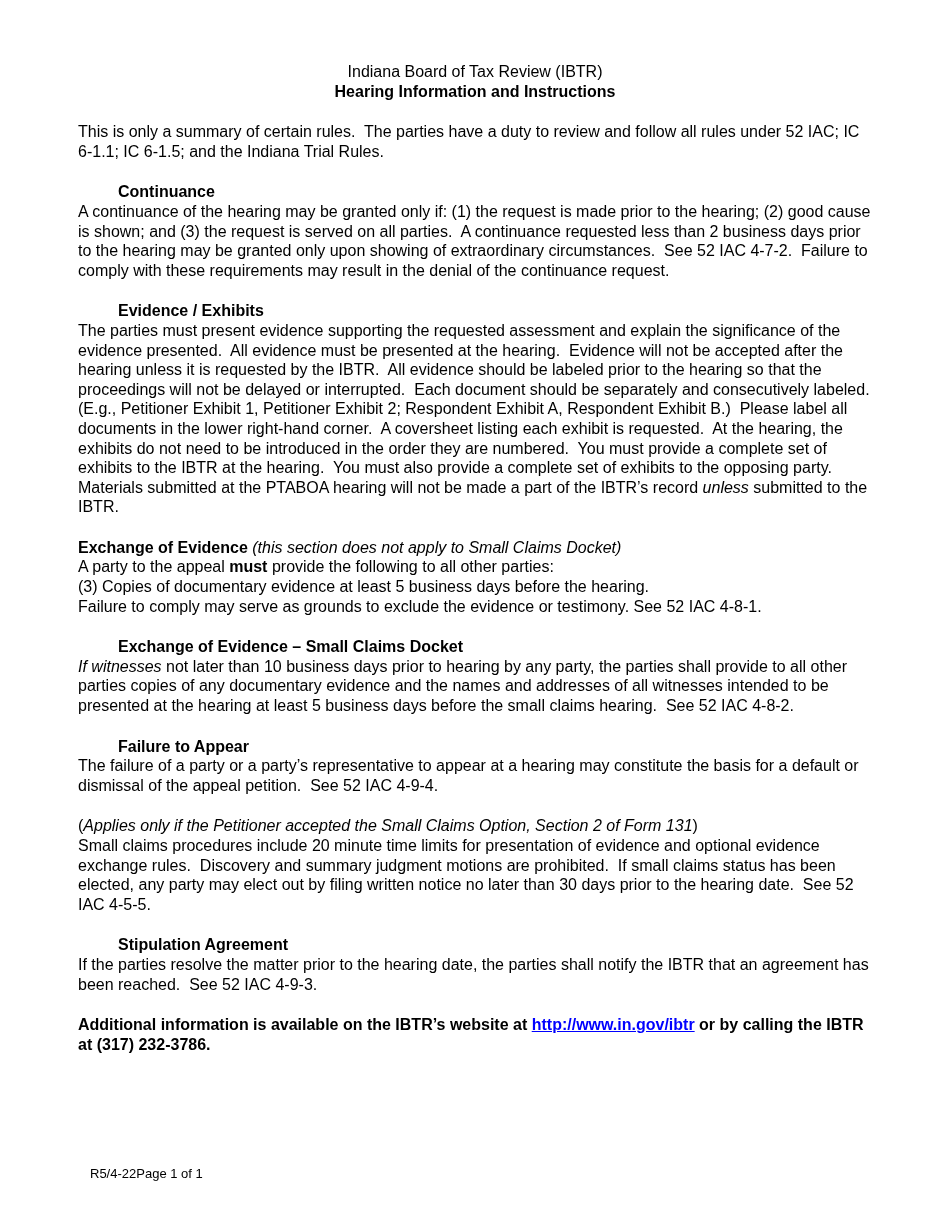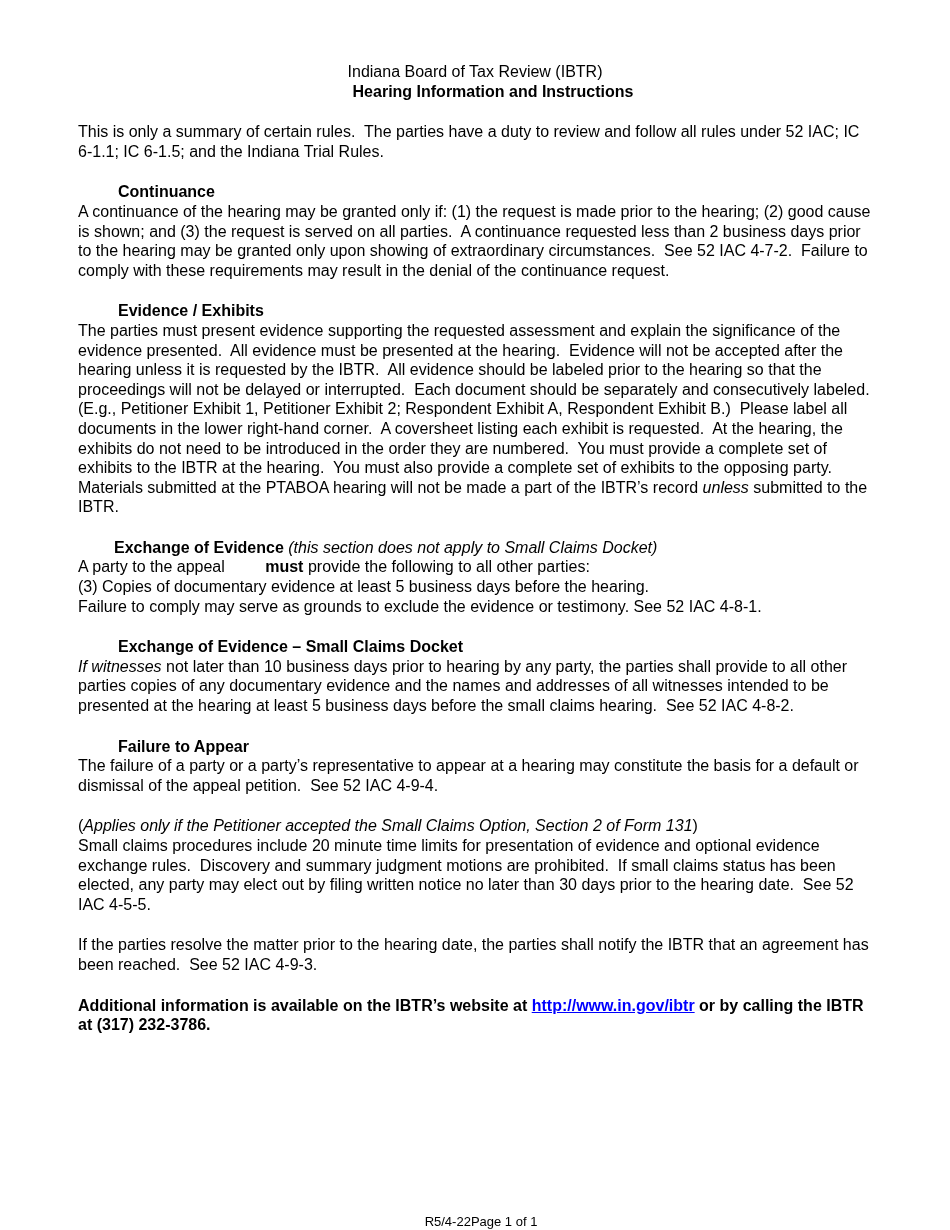--- a/index.html
+++ b/index.html
@@ -11,37 +11,36 @@
     font-family: "Liberation Sans", "DejaVu Sans", sans-serif;
     font-size: 16px;
     line-height: 1.225;
     position: relative;
     overflow: hidden;
   }
   .page {
     padding: 62px 78px 0 78px;
   }
   .center { text-align: center; }
-  .b { font-weight: bold; margin-left: 36px; }
+  .b { font-weight: bold; }
   .i { font-style: italic; }
   .para { white-space: pre-wrap; margin: 0; }
   .section { margin-top: 21px; }
   .heading { font-weight: bold; white-space: pre-wrap; margin-left: 40px; }
   .hang { padding-left: 22px; text-indent: -22px; }
   a.link { color: #0000ff; text-decoration: underline; }
   .footer {
     position: absolute;
     left: 90px;
     right: 78px;
     top: 1166px;
     display: flex;
-    justify-content: center;
+    justify-content: flex-start;
     font-size: 13px;
     line-height: 1.2;
-    margin-top: 48px;
   }
 </style>
 </head>
 <body>
 
 <div class="page">
 
   <div class="center">
     <div>Indiana Board of Tax Review (IBTR)</div>
     <div class="b">Hearing Information and Instructions</div>
@@ -77,20 +76,21 @@
     <div class="heading">Failure to Appear</div>
     <p class="para">The failure of a party or a party’s representative to appear at a hearing may constitute the basis for a default or dismissal of the appeal petition.  See 52 IAC 4-9-4.</p>
   </div>
 
   <div class="section">
     <div class="para"><span>(</span><span class="i">Applies only if the Petitioner accepted the Small Claims Option, Section 2 of Form 131</span><span>)</span></div>
     <p class="para">Small claims procedures include 20 minute time limits for presentation of evidence and optional evidence exchange rules.  Discovery and summary judgment motions are prohibited.  If small claims status has been elected, any party may elect out by filing written notice no later than 30 days prior to the hearing date.  See 52 IAC 4-5-5.</p>
   </div>
 
   <div class="section">
+    <div class="heading">Stipulation Agreement</div>
     <p class="para">If the parties resolve the matter prior to the hearing date, the parties shall notify the IBTR that an agreement has been reached.  See 52 IAC 4-9-3.</p>
   </div>
 
   <div class="section">
     <p class="para b"><span>Additional information is available on the IBTR’s website at </span><a class="link" href="#">http://www.in.gov/ibtr</a><span> or by calling the IBTR at (317) 232-3786.</span></p>
   </div>
 
 </div>
 
 <div class="footer">

